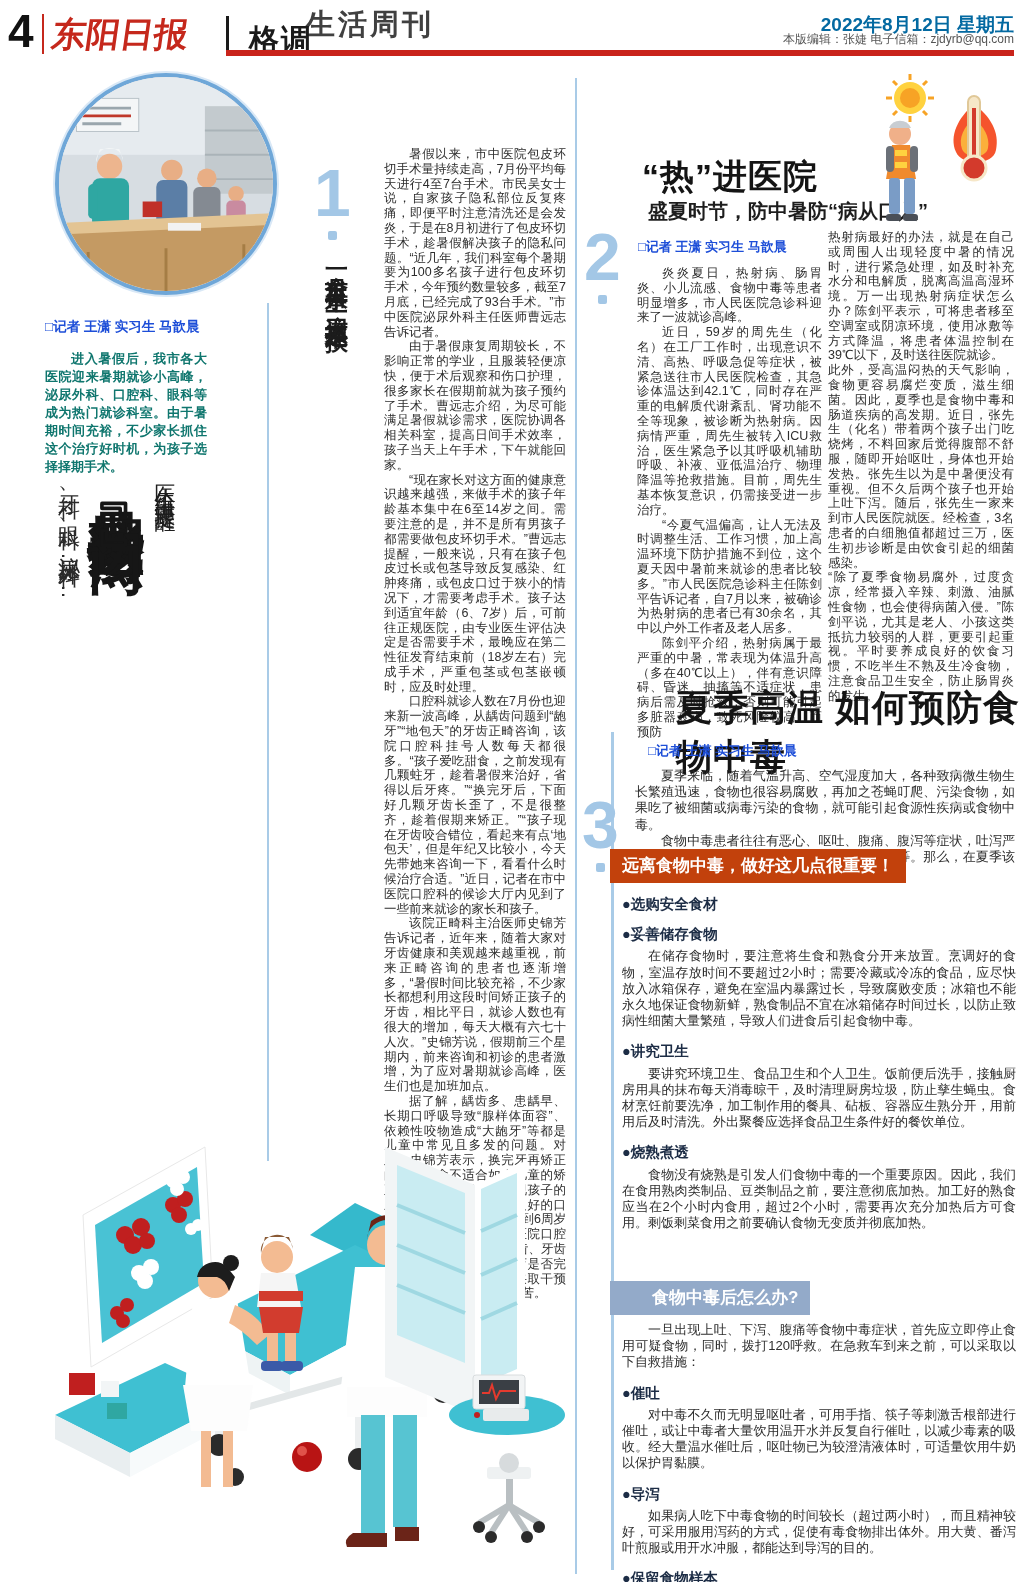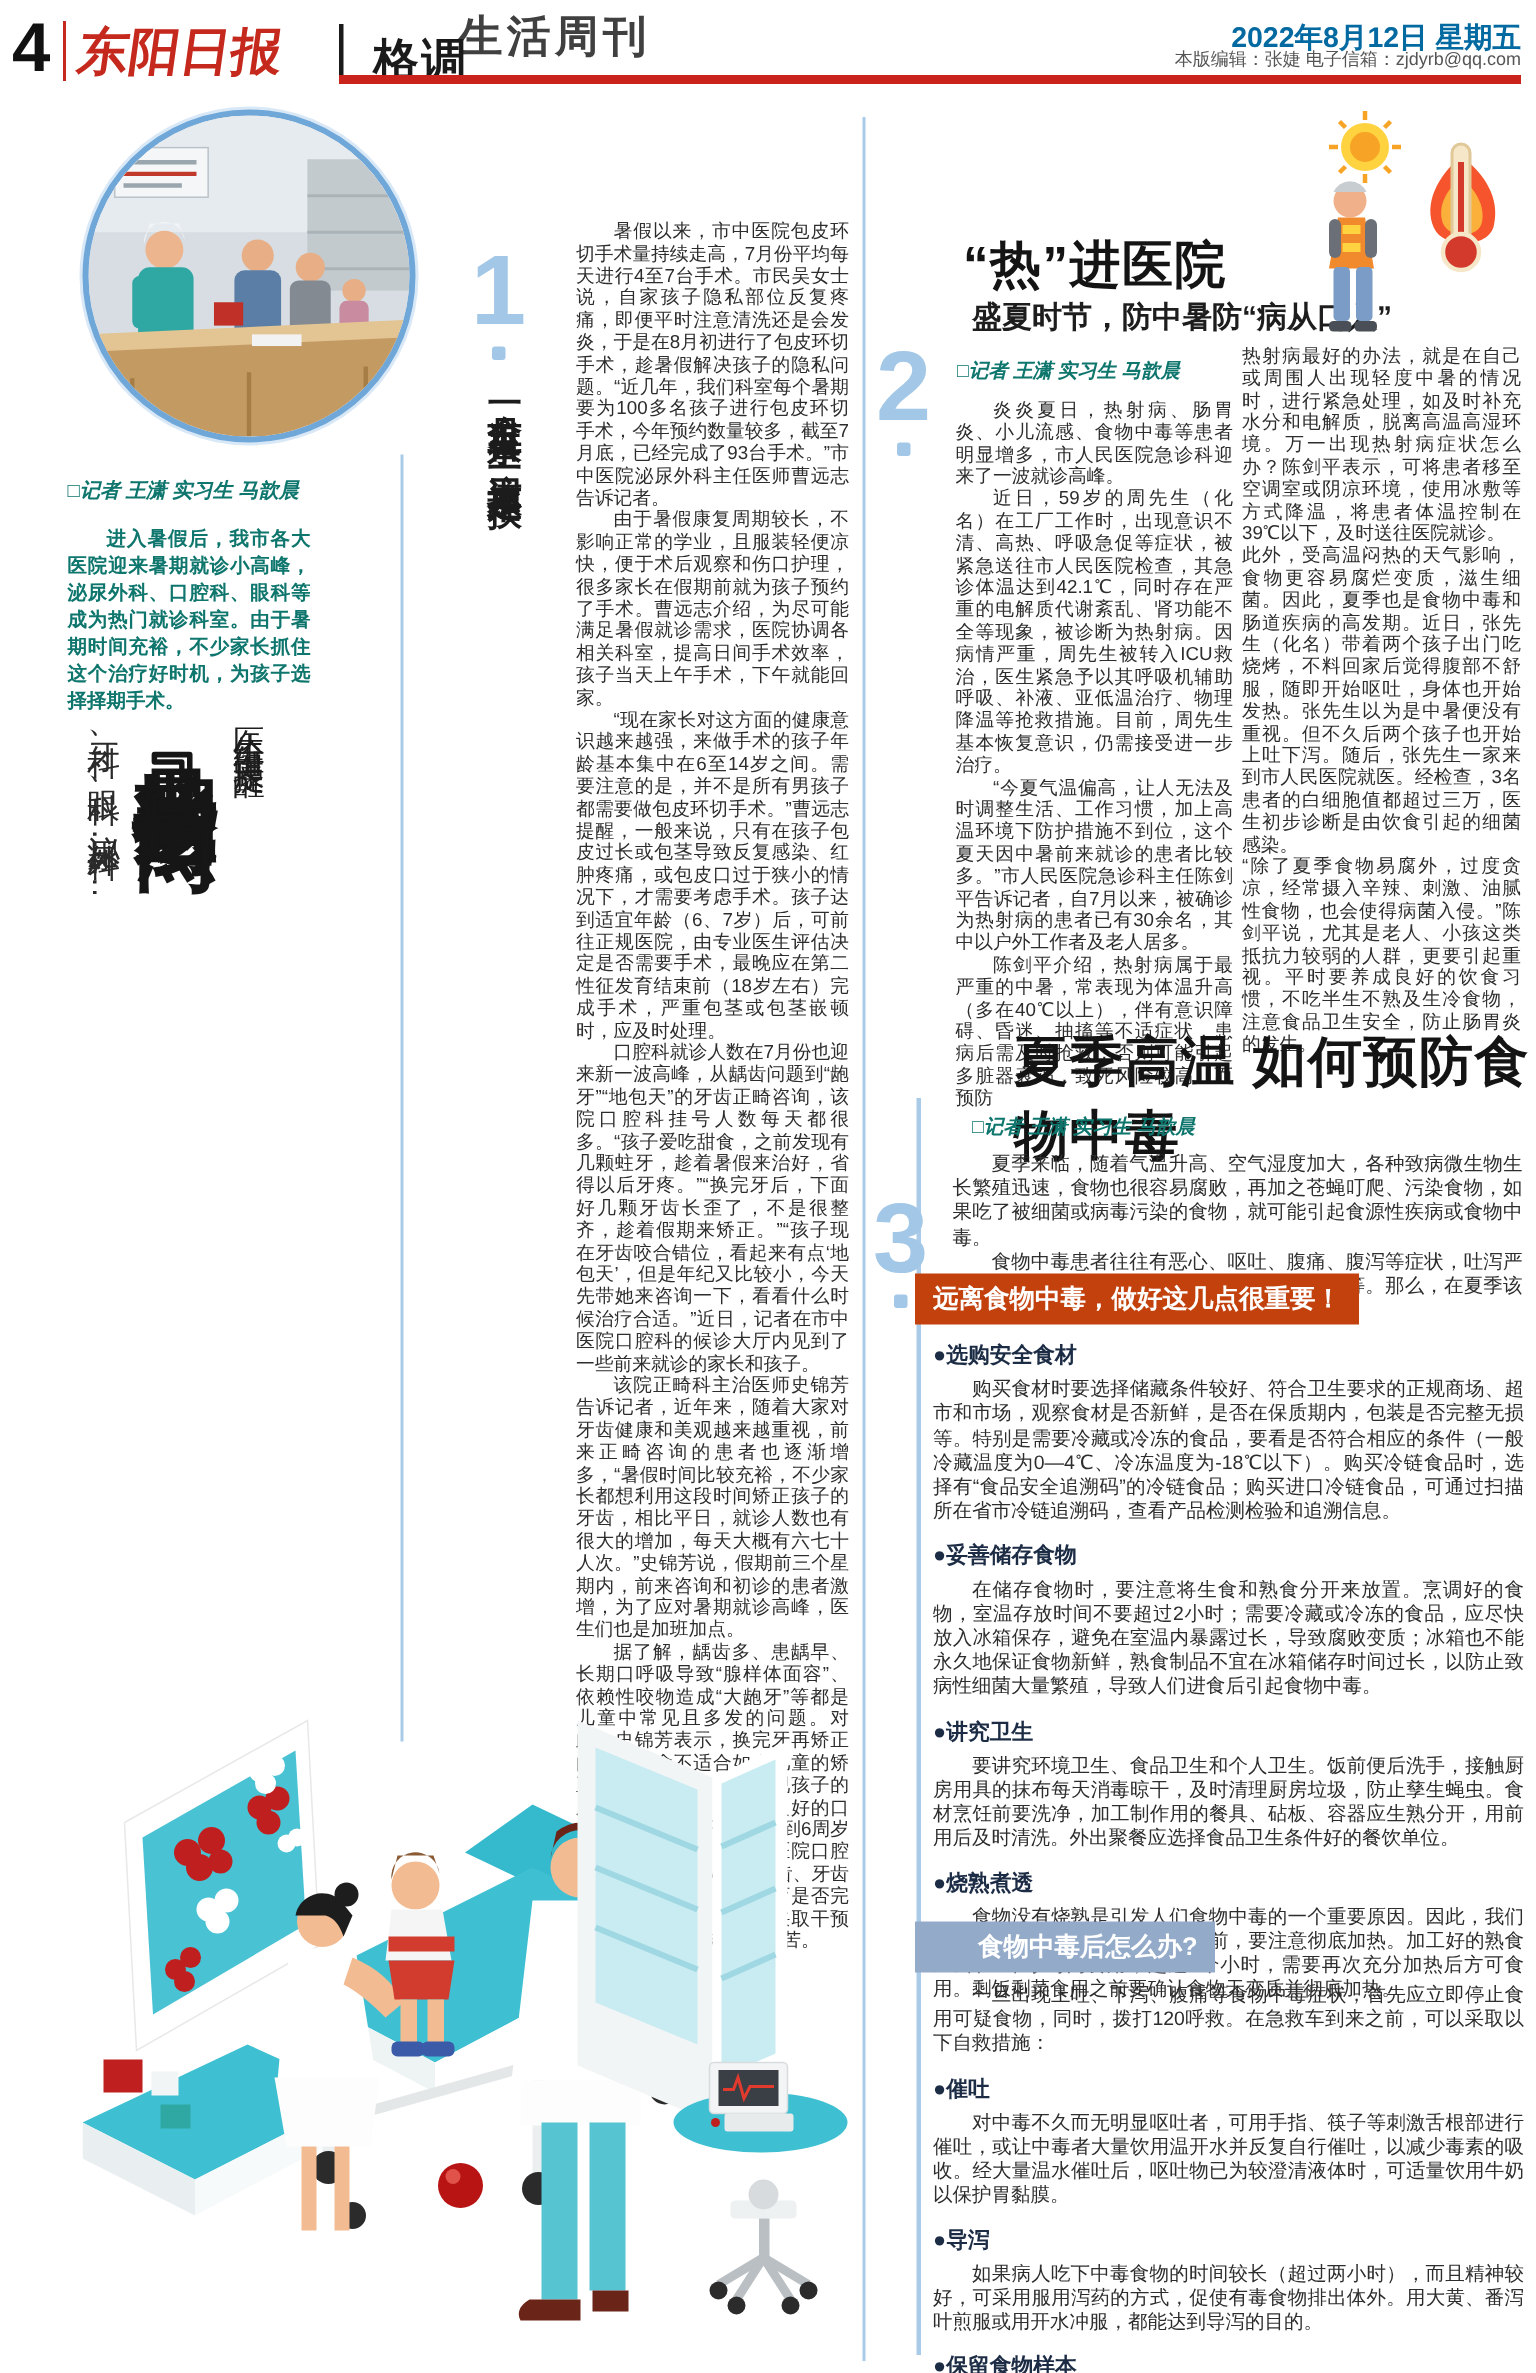--- a/index.html
+++ b/index.html
@@ -13,21 +13,21 @@
   .masthead{font-size:34px;font-weight:900;color:#c5281c;transform:skewX(-8deg);font-family:"Liberation Serif",serif;}
   .hdr-black-rule{width:3px;background:#1a1a1a;}
   .section-cn{font-size:30px;font-weight:900;color:#1a1a1a;letter-spacing:2px;}
   .section-sub{font-size:29px;font-weight:900;color:#404040;letter-spacing:3px;}
   .red-bar{height:6px;background:#c9231b;}
   .hdr-date{font-size:19px;font-weight:700;color:#0369a1;}
   .hdr-editor{font-size:12px;color:#555;text-align:center;}
   
   .photo-ring{width:222px;height:222px;border-radius:50%;border:4px solid #6fa7d8;
               box-shadow:0 0 0 2px #d9e8f6;overflow:hidden;background:#dfe5e9;}
-  .byline{font-size:13.5px;font-weight:700;color:#0f766e;font-style:italic;}
+  .byline{font-size:13.5px;font-weight:700;color:#1d4ed8;}
   .lead-intro{width:162px;font-size:13px;line-height:18px;color:#0f766e;font-weight:600;
               text-align:justify;}
   .lead-intro p{margin:0;text-indent:2em;}
   .v{writing-mode:vertical-rl;}
   .kicker{font-size:21px;letter-spacing:4px;color:#1d1d1d;font-weight:500;}
   .head-main{font-size:57px;font-weight:900;letter-spacing:3px;color:#161616;}
   .head-sub{font-size:22px;letter-spacing:3px;color:#2a2a2a;font-weight:500;}
   .divider{background:#a9cbe7;}
   
   .num{font-size:66px;font-weight:900;color:#a3c7e6;line-height:1;position:relative;}
@@ -187,21 +187,20 @@
   <div class="abs sections" style="left:635px;top:768px;width:380px;">
       <p>夏季来临，随着气温升高、空气湿度加大，各种致病微生物生长繁殖迅速，食物也很容易腐败，再加之苍蝇叮爬、污染食物，如果吃了被细菌或病毒污染的食物，就可能引起食源性疾病或食物中毒。</p>
       <p>食物中毒患者往往有恶心、呕吐、腹痛、腹泻等症状，吐泻严重的还会发生脱水、酸中毒，甚至休克、昏迷等。那么，在夏季该如何预防食物中毒呢？</p>
     </div>
 
   <div class="abs banner b1" style="left:610px;top:849px;">远离食物中毒，做好这几点很重要！</div>
 
   <div class="abs sections" style="left:622px;top:882px;width:394px;">
       <div>
       <h4>●选购安全食材</h4>
-      <p>购买食材时要选择储藏条件较好、符合卫生要求的正规商场、超市和市场，观察食材是否新鲜，是否在保质期内，包装是否完整无损等。特别是需要冷藏或冷冻的食品，要看是否符合相应的条件（一般冷藏温度为0—4℃、冷冻温度为-18℃以下）。购买冷链食品时，选择有“食品安全追溯码”的冷链食品；购买进口冷链食品，可通过扫描所在省市冷链追溯码，查看产品检测检验和追溯信息。</p>
     </div>
       <div>
       <h4>●妥善储存食物</h4>
       <p>在储存食物时，要注意将生食和熟食分开来放置。烹调好的食物，室温存放时间不要超过2小时；需要冷藏或冷冻的食品，应尽快放入冰箱保存，避免在室温内暴露过长，导致腐败变质；冰箱也不能永久地保证食物新鲜，熟食制品不宜在冰箱储存时间过长，以防止致病性细菌大量繁殖，导致人们进食后引起食物中毒。</p>
     </div>
       <div>
       <h4>●讲究卫生</h4>
       <p>要讲究环境卫生、食品卫生和个人卫生。饭前便后洗手，接触厨房用具的抹布每天消毒晾干，及时清理厨房垃圾，防止孳生蝇虫。食材烹饪前要洗净，加工制作用的餐具、砧板、容器应生熟分开，用前用后及时清洗。外出聚餐应选择食品卫生条件好的餐饮单位。</p>
     </div>
       <div>

